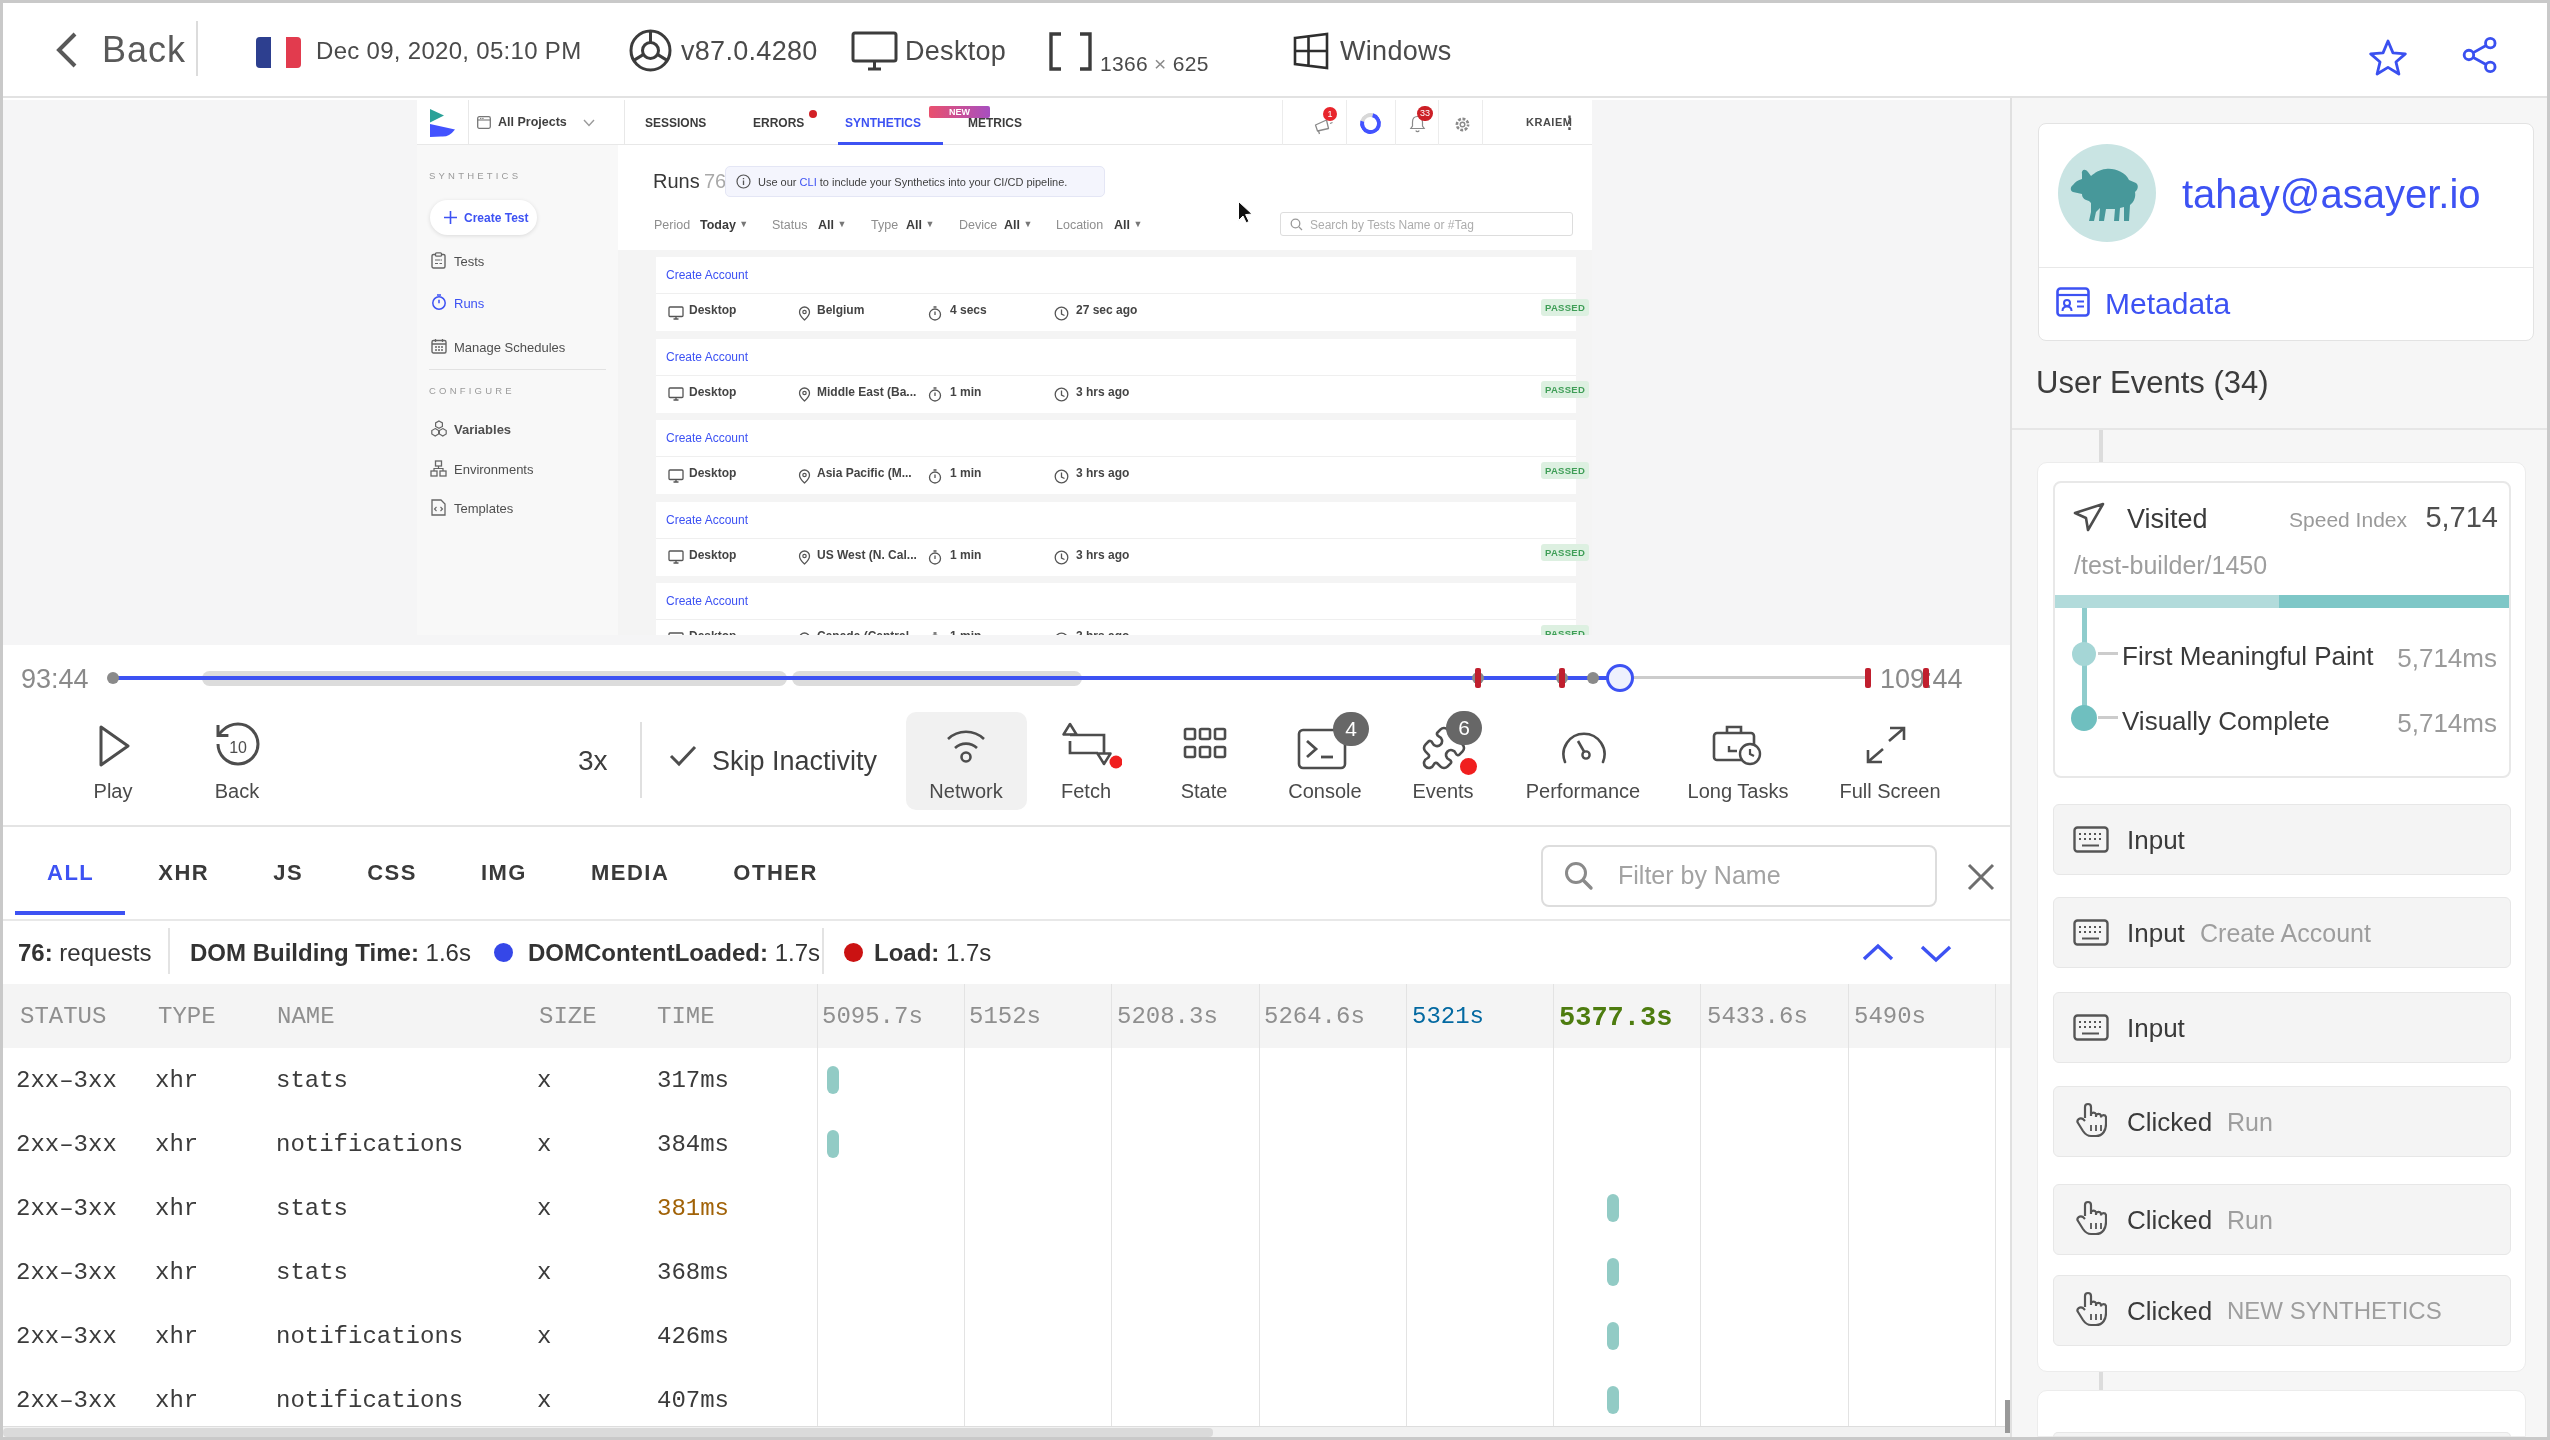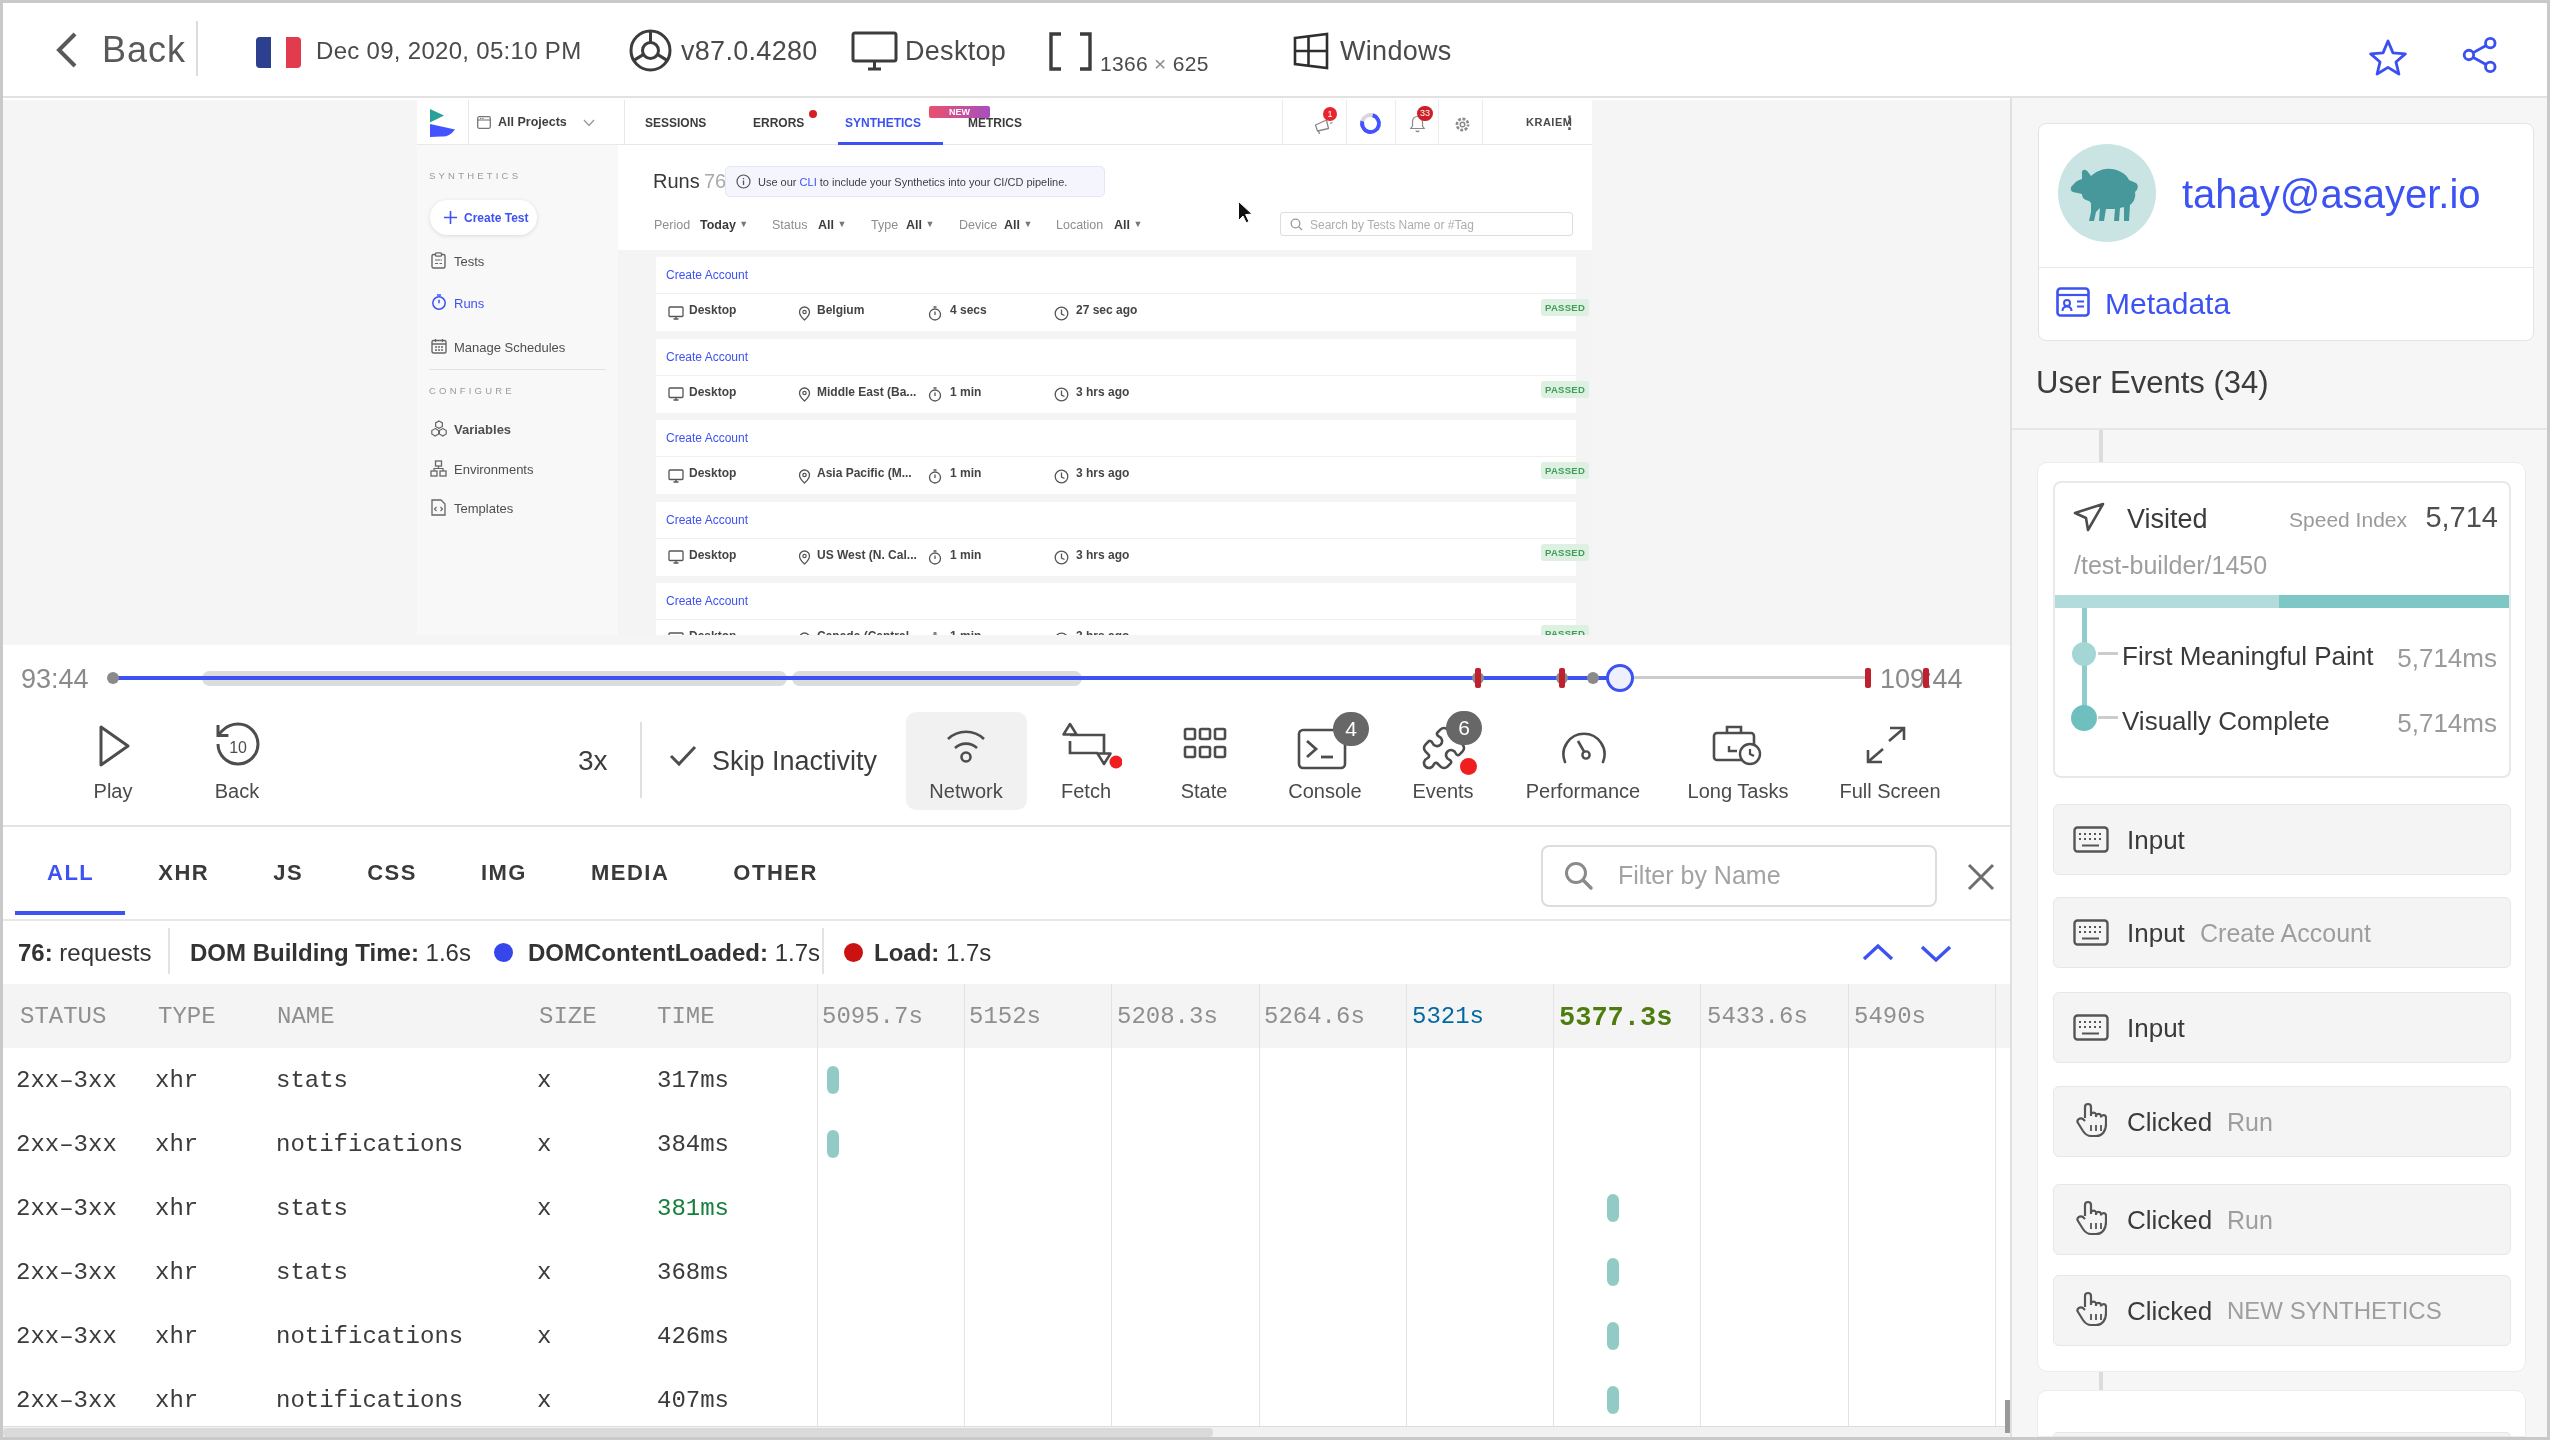--- a/index.html
+++ b/index.html
@@ -463,21 +463,21 @@
 <div class="abs" style="left:16px;top:1131px;font-family:'Liberation Mono',monospace;font-size:24px;color:#3b3b3b;z-index:3;">2xx–3xx</div>
 <div class="abs" style="left:155px;top:1131px;font-family:'Liberation Mono',monospace;font-size:24px;color:#3b3b3b;z-index:3;">xhr</div>
 <div class="abs" style="left:276px;top:1131px;font-family:'Liberation Mono',monospace;font-size:24px;color:#3b3b3b;z-index:3;">notifications</div>
 <div class="abs" style="left:537px;top:1131px;font-family:'Liberation Mono',monospace;font-size:24px;color:#3b3b3b;z-index:3;">x</div>
 <div class="abs" style="left:657px;top:1131px;font-family:'Liberation Mono',monospace;font-size:24px;color:#3b3b3b;z-index:3;">384ms</div>
 <div class="abs" style="left:827px;top:1130px;width:12px;height:28px;border-radius:6px;background:#92cbc5;z-index:3;"></div>
 <div class="abs" style="left:16px;top:1195px;font-family:'Liberation Mono',monospace;font-size:24px;color:#3b3b3b;z-index:3;">2xx–3xx</div>
 <div class="abs" style="left:155px;top:1195px;font-family:'Liberation Mono',monospace;font-size:24px;color:#3b3b3b;z-index:3;">xhr</div>
 <div class="abs" style="left:276px;top:1195px;font-family:'Liberation Mono',monospace;font-size:24px;color:#3b3b3b;z-index:3;">stats</div>
 <div class="abs" style="left:537px;top:1195px;font-family:'Liberation Mono',monospace;font-size:24px;color:#3b3b3b;z-index:3;">x</div>
-<div class="abs" style="left:657px;top:1195px;font-family:'Liberation Mono',monospace;font-size:24px;color:#15803d;z-index:3;">381ms</div>
+<div class="abs" style="left:657px;top:1195px;font-family:'Liberation Mono',monospace;font-size:24px;color:#a16207;z-index:3;">381ms</div>
 <div class="abs" style="left:1607px;top:1194px;width:12px;height:28px;border-radius:6px;background:#92cbc5;z-index:3;"></div>
 <div class="abs" style="left:16px;top:1259px;font-family:'Liberation Mono',monospace;font-size:24px;color:#3b3b3b;z-index:3;">2xx–3xx</div>
 <div class="abs" style="left:155px;top:1259px;font-family:'Liberation Mono',monospace;font-size:24px;color:#3b3b3b;z-index:3;">xhr</div>
 <div class="abs" style="left:276px;top:1259px;font-family:'Liberation Mono',monospace;font-size:24px;color:#3b3b3b;z-index:3;">stats</div>
 <div class="abs" style="left:537px;top:1259px;font-family:'Liberation Mono',monospace;font-size:24px;color:#3b3b3b;z-index:3;">x</div>
 <div class="abs" style="left:657px;top:1259px;font-family:'Liberation Mono',monospace;font-size:24px;color:#3b3b3b;z-index:3;">368ms</div>
 <div class="abs" style="left:1607px;top:1258px;width:12px;height:28px;border-radius:6px;background:#92cbc5;z-index:3;"></div>
 <div class="abs" style="left:16px;top:1323px;font-family:'Liberation Mono',monospace;font-size:24px;color:#3b3b3b;z-index:3;">2xx–3xx</div>
 <div class="abs" style="left:155px;top:1323px;font-family:'Liberation Mono',monospace;font-size:24px;color:#3b3b3b;z-index:3;">xhr</div>
 <div class="abs" style="left:276px;top:1323px;font-family:'Liberation Mono',monospace;font-size:24px;color:#3b3b3b;z-index:3;">notifications</div>

